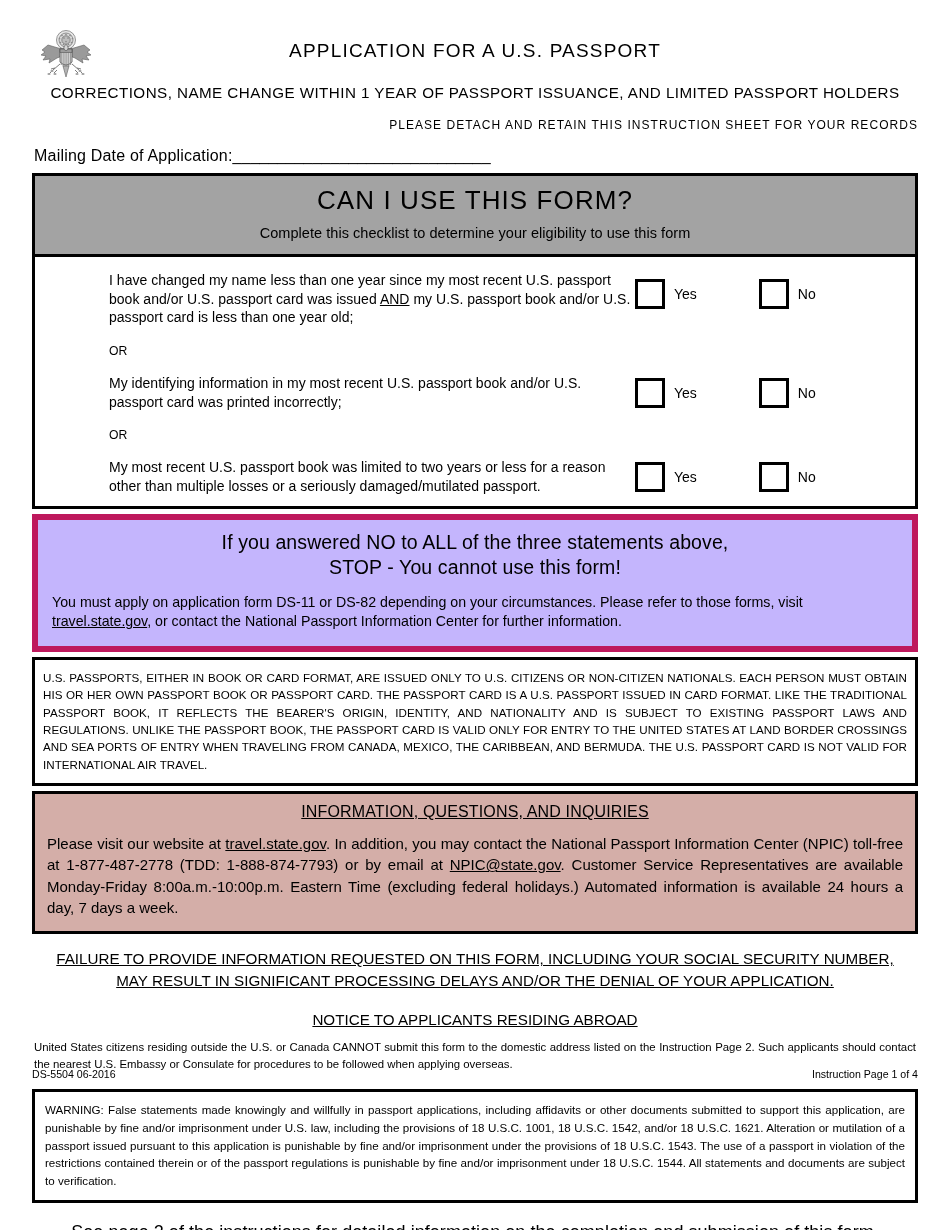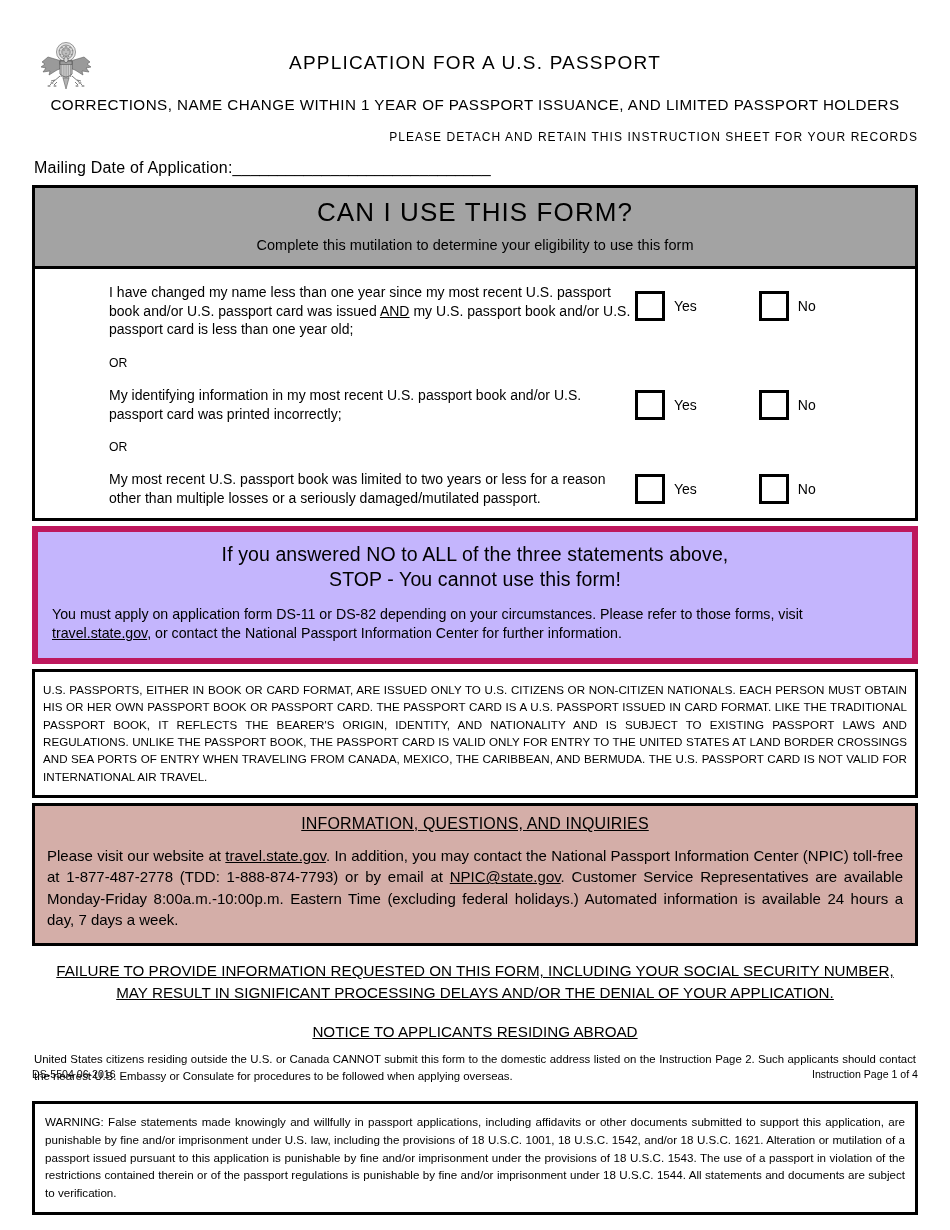--- a/index.html
+++ b/index.html
@@ -7,21 +7,21 @@
     margin: 0; padding: 0;
     background: #ffffff;
   }
   body {
     width: 950px; height: 1230px;
     font-family: "Liberation Sans", sans-serif;
     color: #000000;
     position: relative;
     overflow: hidden;
   }
-  .page { width: 950px; height: 1102px; position: relative; padding: 12px 32px; border-radius: 19px; }
+  .page { width: 950px; height: 1102px; position: relative; padding: 0 32px; border-radius: 19px; }
 
   
   .header { position: relative; padding-top: 22px; }
   .seal {
     position: absolute; left: 6px; top: 24px;
     width: 56px; height: 60px;
   }
   .seal svg { display: block; width: 56px; height: 60px; }
 
   .title-main {
@@ -288,21 +288,21 @@
     <div class="title-sub">CORRECTIONS, NAME CHANGE WITHIN 1 YEAR OF PASSPORT ISSUANCE, AND LIMITED PASSPORT HOLDERS</div>
     <div class="title-detach">PLEASE DETACH AND RETAIN THIS INSTRUCTION SHEET FOR YOUR RECORDS</div>
 
     <div class="mailing"><span>Mailing Date of Application:</span><span class="dashes">_____________________________</span></div>
   </div>
 
   <div class="canuse-wrap">
 
     <div class="canuse-head">
       <div class="canuse-title">CAN I USE THIS FORM?</div>
-      <div class="canuse-sub">Complete this mutilation to determine your eligibility to use this form</div>
+      <div class="canuse-sub">Complete this checklist to determine your eligibility to use this form</div>
     </div>
 
     <div class="checklist">
 
       <div class="qrow q1">
         <div class="qtext"><span>I have changed my name less than one year since my most recent U.S. passport book and/or U.S. passport card was issued </span><u>AND</u><span> my U.S. passport book and/or U.S. passport card is less than one year old;</span></div>
         <div class="opts">
           <div class="opt">
             <span class="cbx"></span>
             <span class="opt-label">Yes</span>

